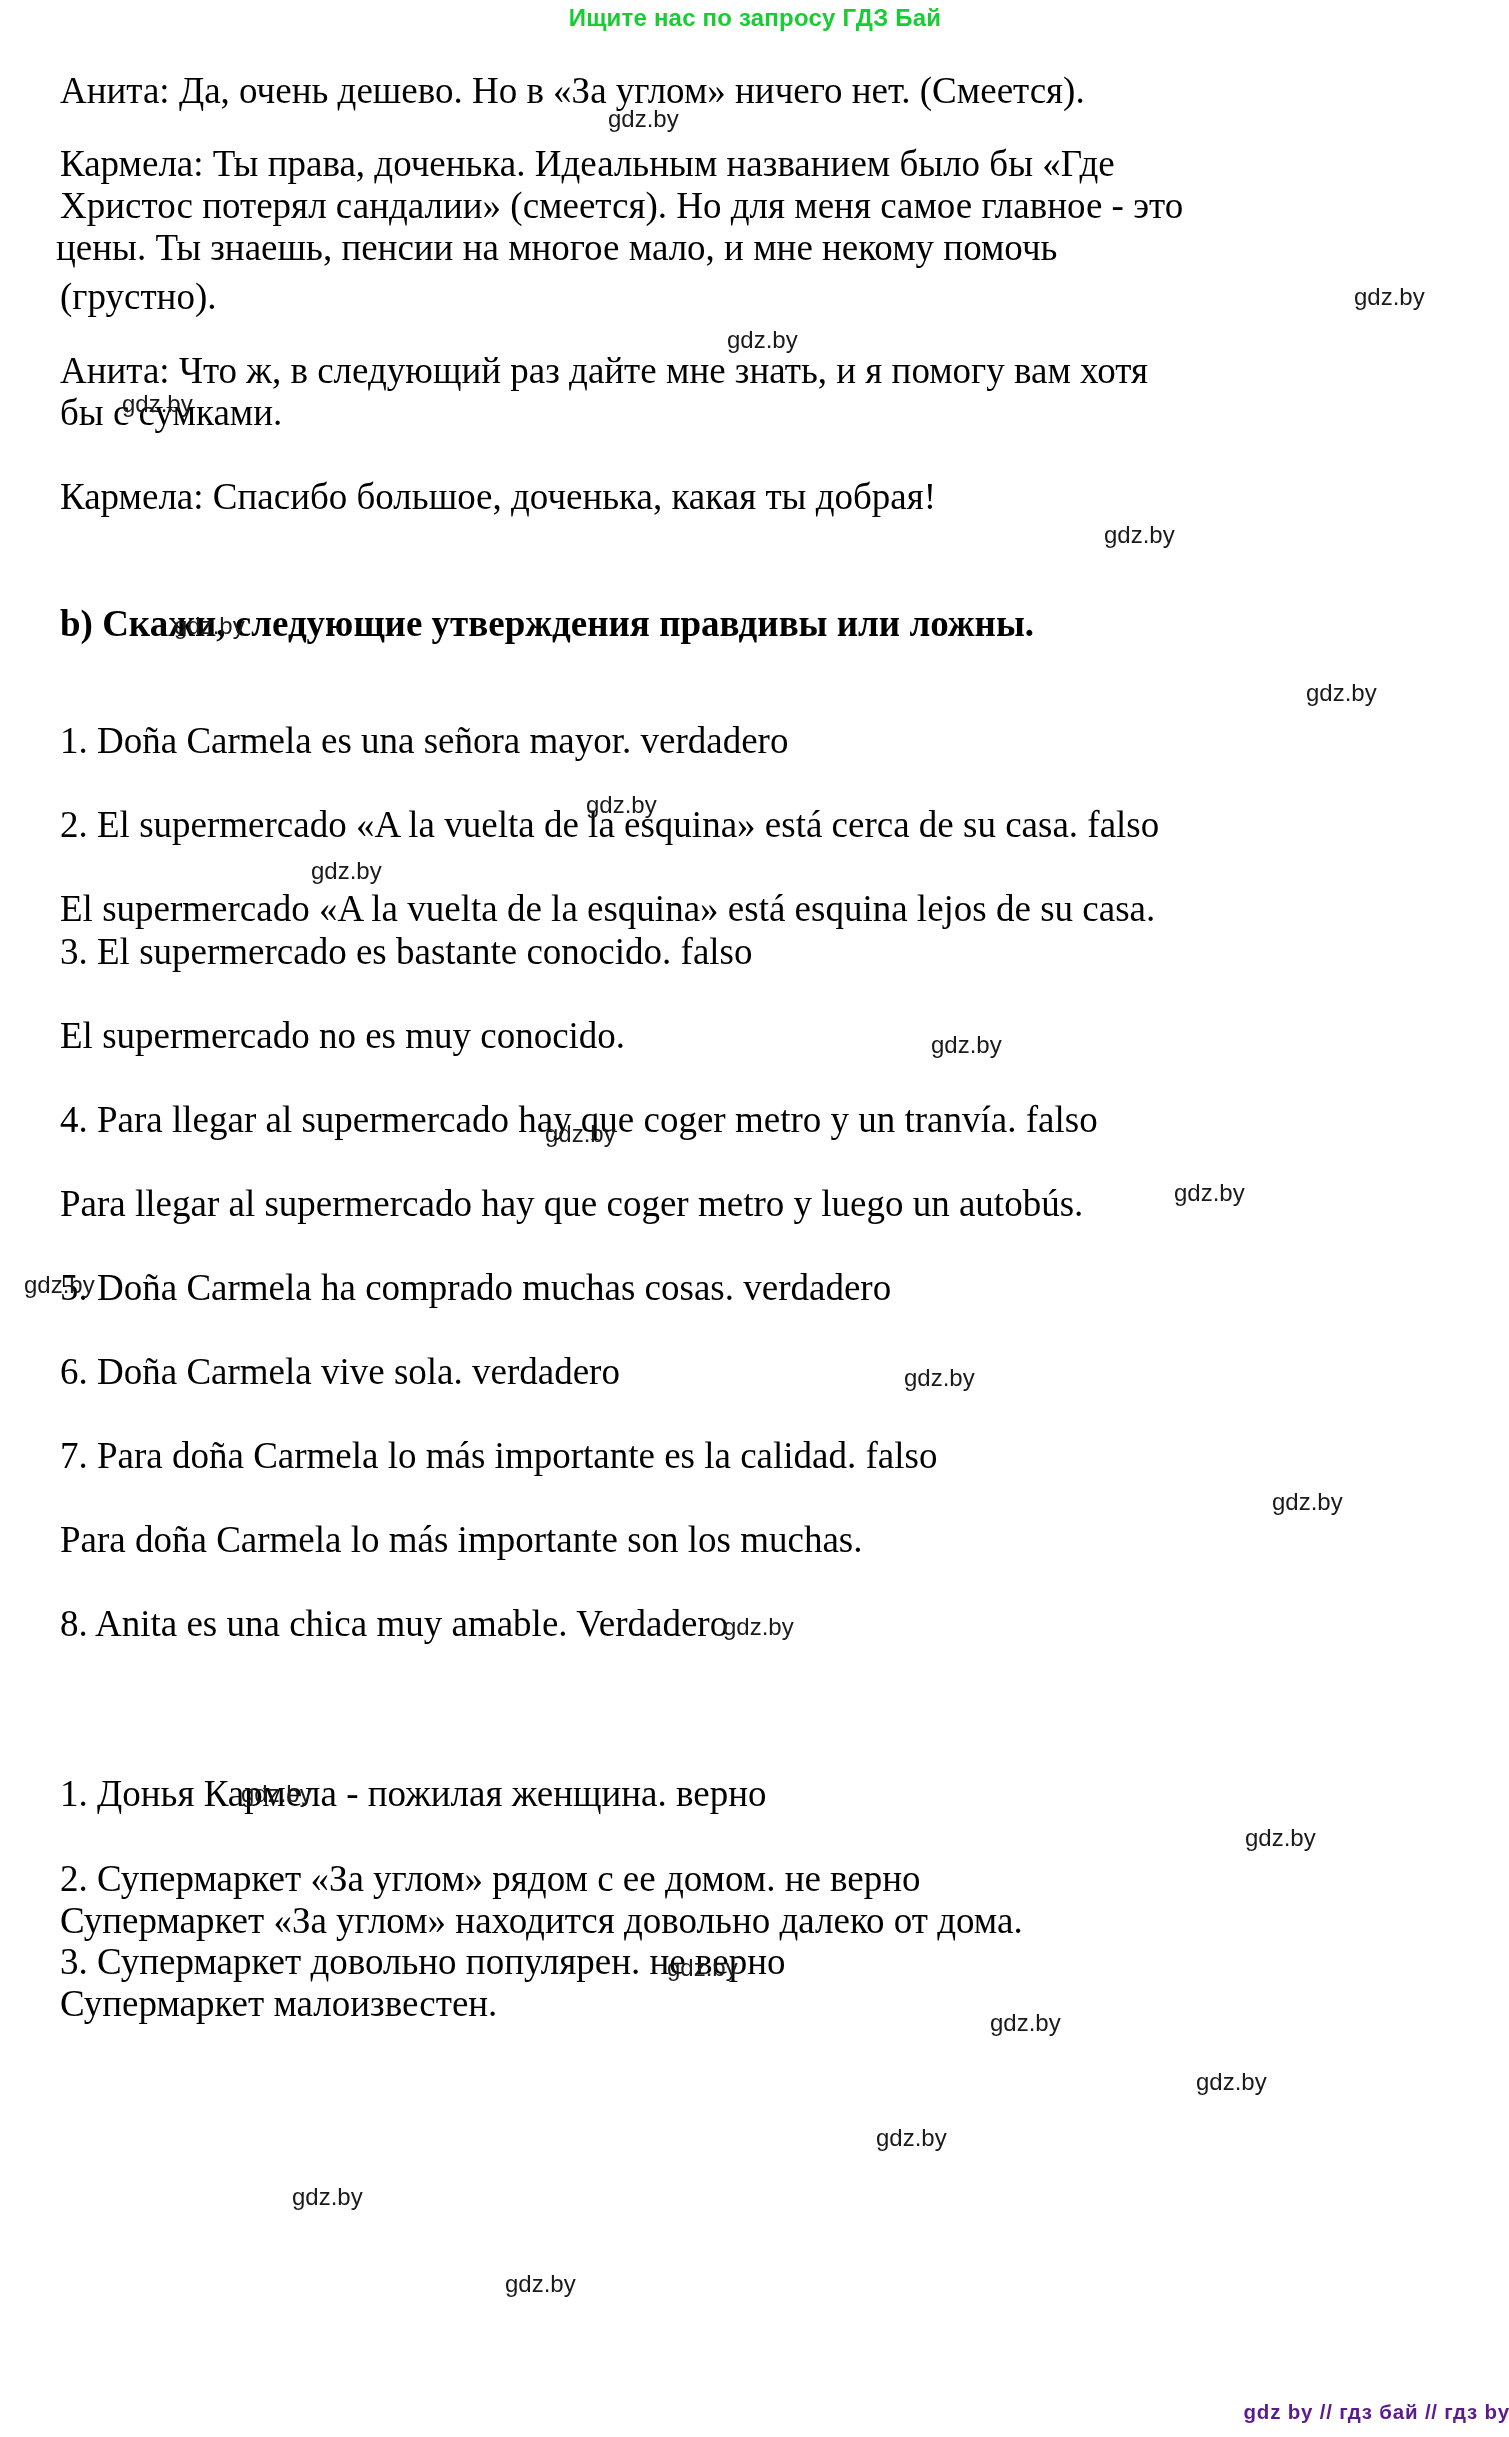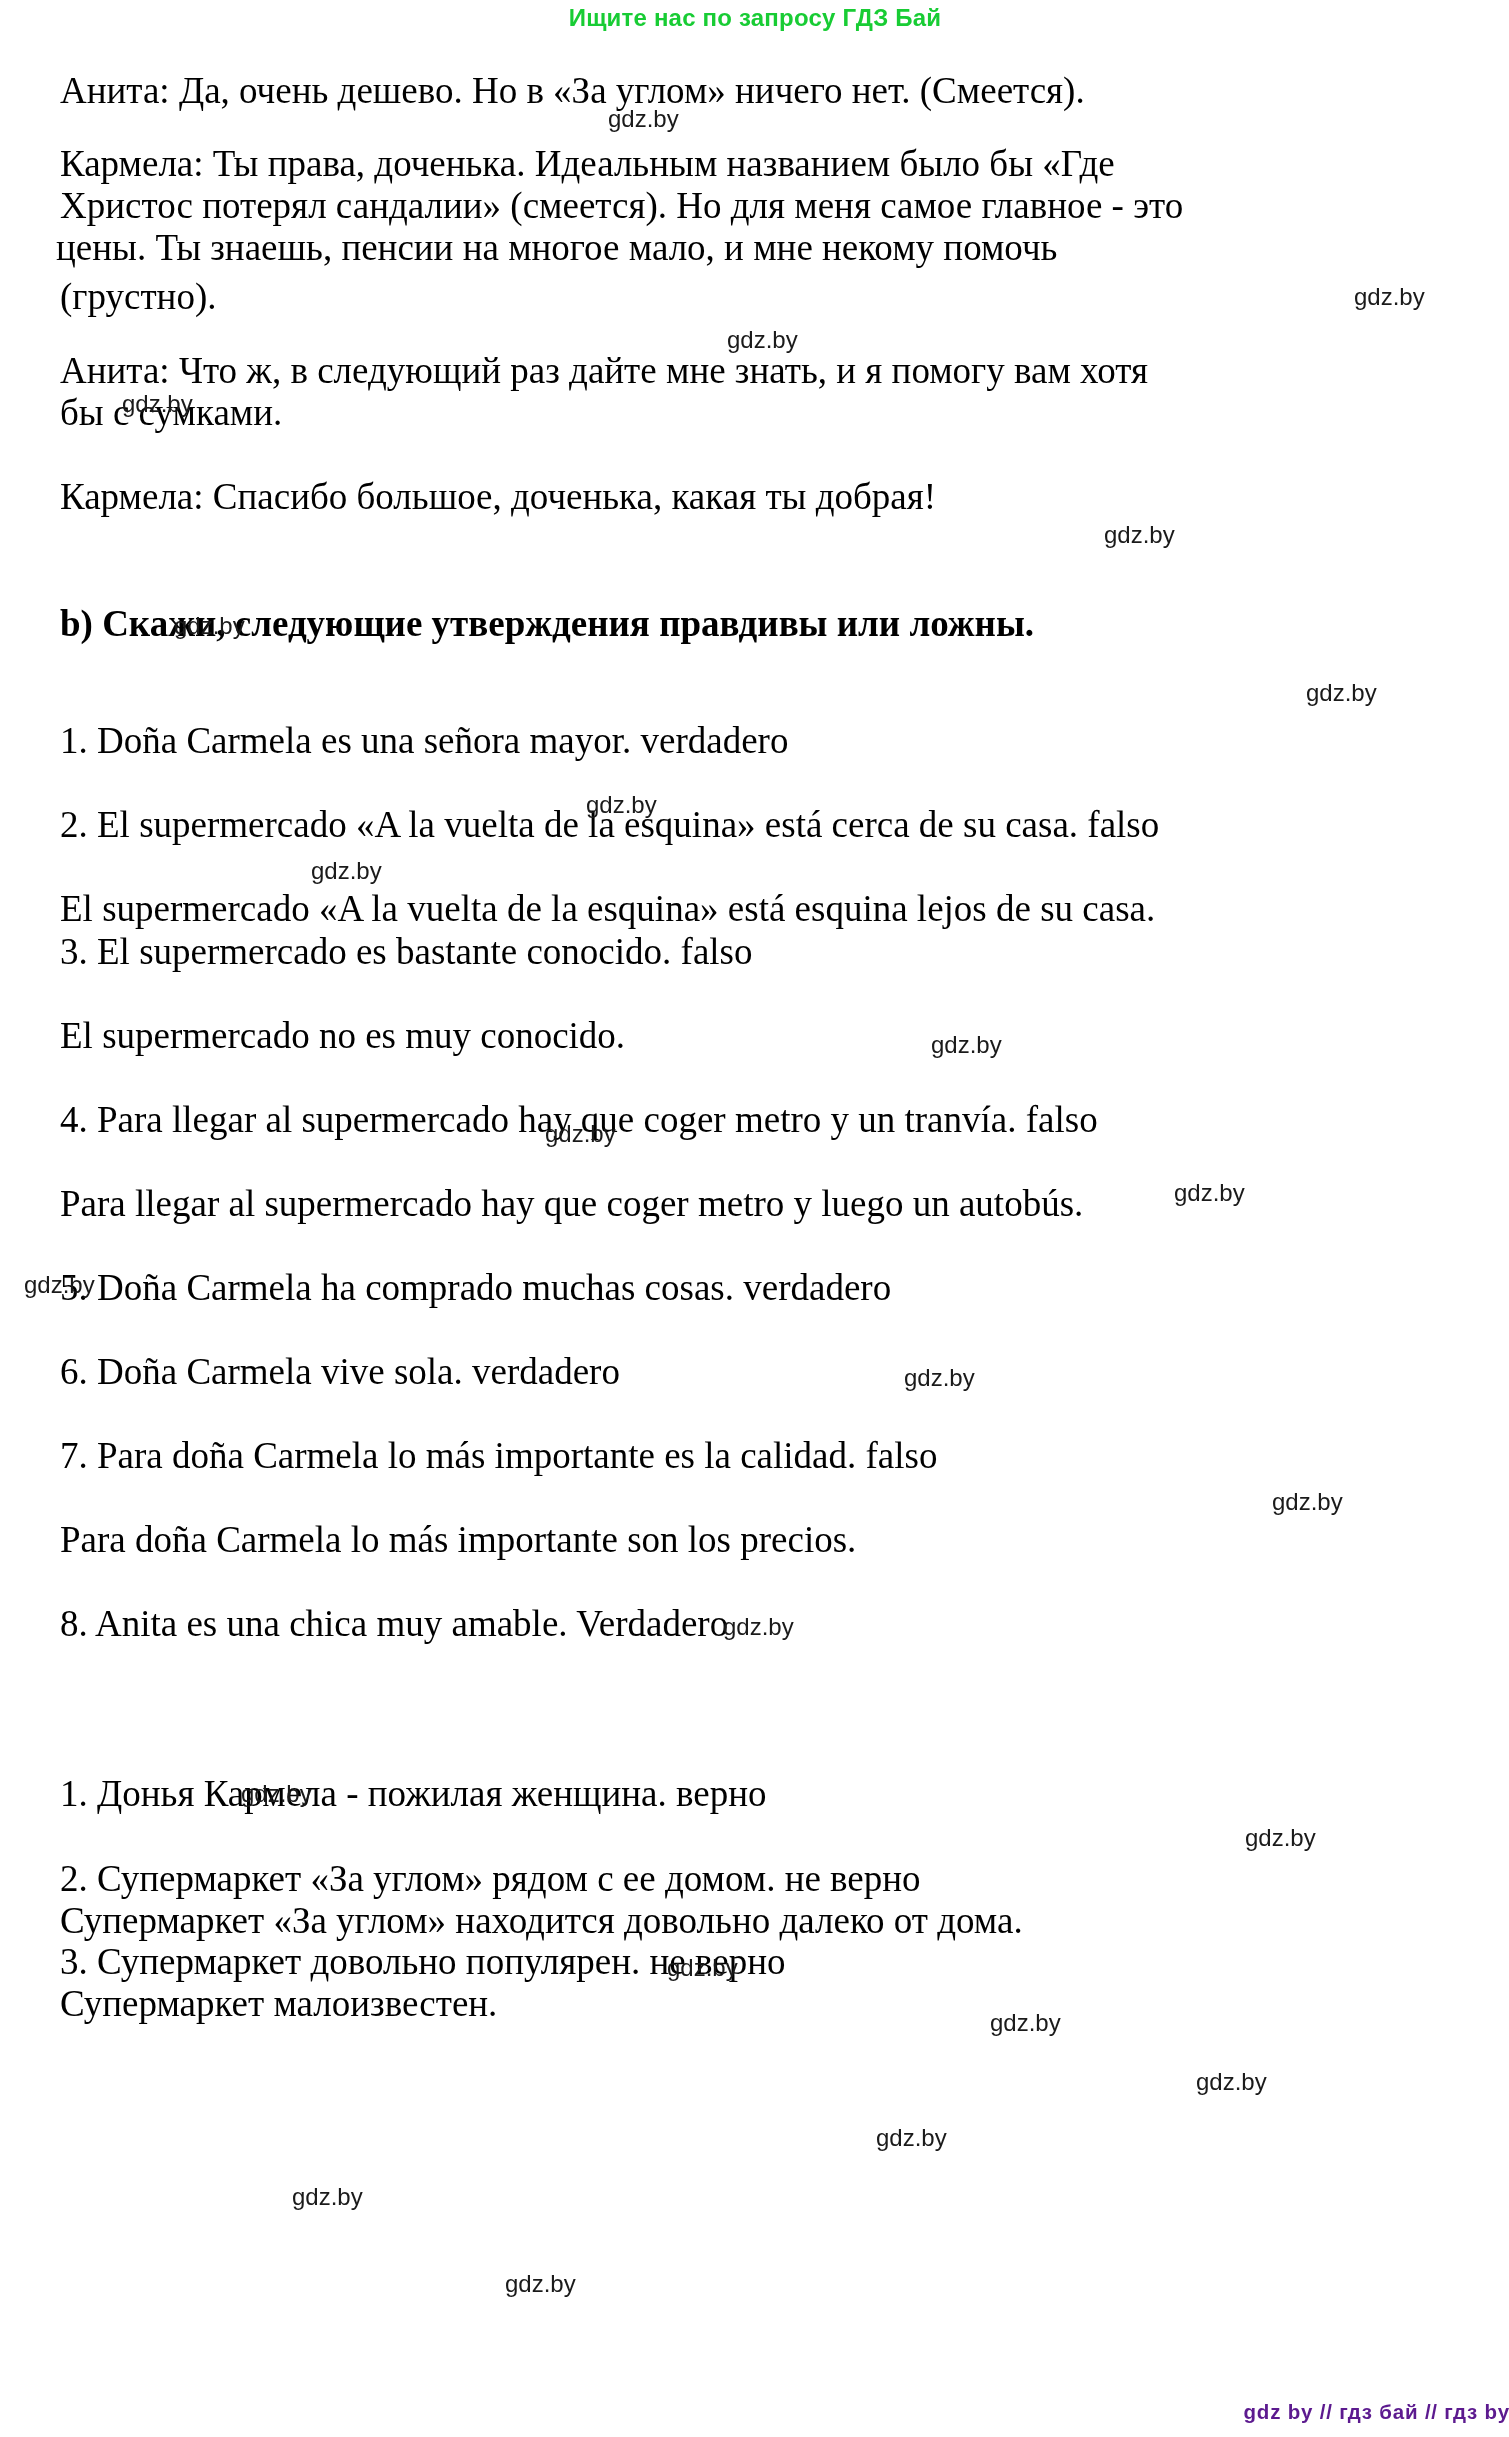--- a/index.html
+++ b/index.html
@@ -95,21 +95,21 @@
   <div class="line" style="left:60px; top:671px;">1. Doña Carmela es una señora mayor. verdadero</div>
   <div class="line" style="left:60px; top:755px;">2. El supermercado «A la vuelta de la esquina» está cerca de su casa. falso</div>
   <div class="line" style="left:60px; top:839px;">El supermercado «A la vuelta de la esquina» está esquina lejos de su casa.</div>
   <div class="line" style="left:60px; top:882px;">3. El supermercado es bastante conocido. falso</div>
   <div class="line" style="left:60px; top:966px;">El supermercado no es muy conocido.</div>
   <div class="line" style="left:60px; top:1050px;">4. Para llegar al supermercado hay que coger metro y un tranvía. falso</div>
   <div class="line" style="left:60px; top:1134px;">Para llegar al supermercado hay que coger metro y luego un autobús.</div>
   <div class="line" style="left:60px; top:1218px;">5. Doña Carmela ha comprado muchas cosas. verdadero</div>
   <div class="line" style="left:60px; top:1302px;">6. Doña Carmela vive sola. verdadero</div>
   <div class="line" style="left:60px; top:1386px;">7. Para doña Carmela lo más importante es la calidad. falso</div>
-  <div class="line" style="left:60px; top:1470px;">Para doña Carmela lo más importante son los precios.</div>
+  <div class="line" style="left:60px; top:1470px;">Para doña Carmela lo más importante son los muchas.</div>
   <div class="line" style="left:60px; top:1554px;">8. Anita es una chica muy amable. Verdadero</div>
 
   <div class="line" style="left:60px; top:1724px;">1. Донья Кармела - пожилая женщина. верно</div>
   <div class="line" style="left:60px; top:1809px;">2. Супермаркет «За углом» рядом с ее домом. не верно</div>
   <div class="line" style="left:60px; top:1851px;">Супермаркет «За углом» находится довольно далеко от дома.</div>
   <div class="line" style="left:60px; top:1892px;">3. Супермаркет довольно популярен. не верно</div>
   <div class="line" style="left:60px; top:1934px;">Супермаркет малоизвестен.</div>
 
   <div class="wm" style="left:608px;  top:61px;">gdz.by</div>
   <div class="wm" style="left:1354px; top:239px;">gdz.by</div>

